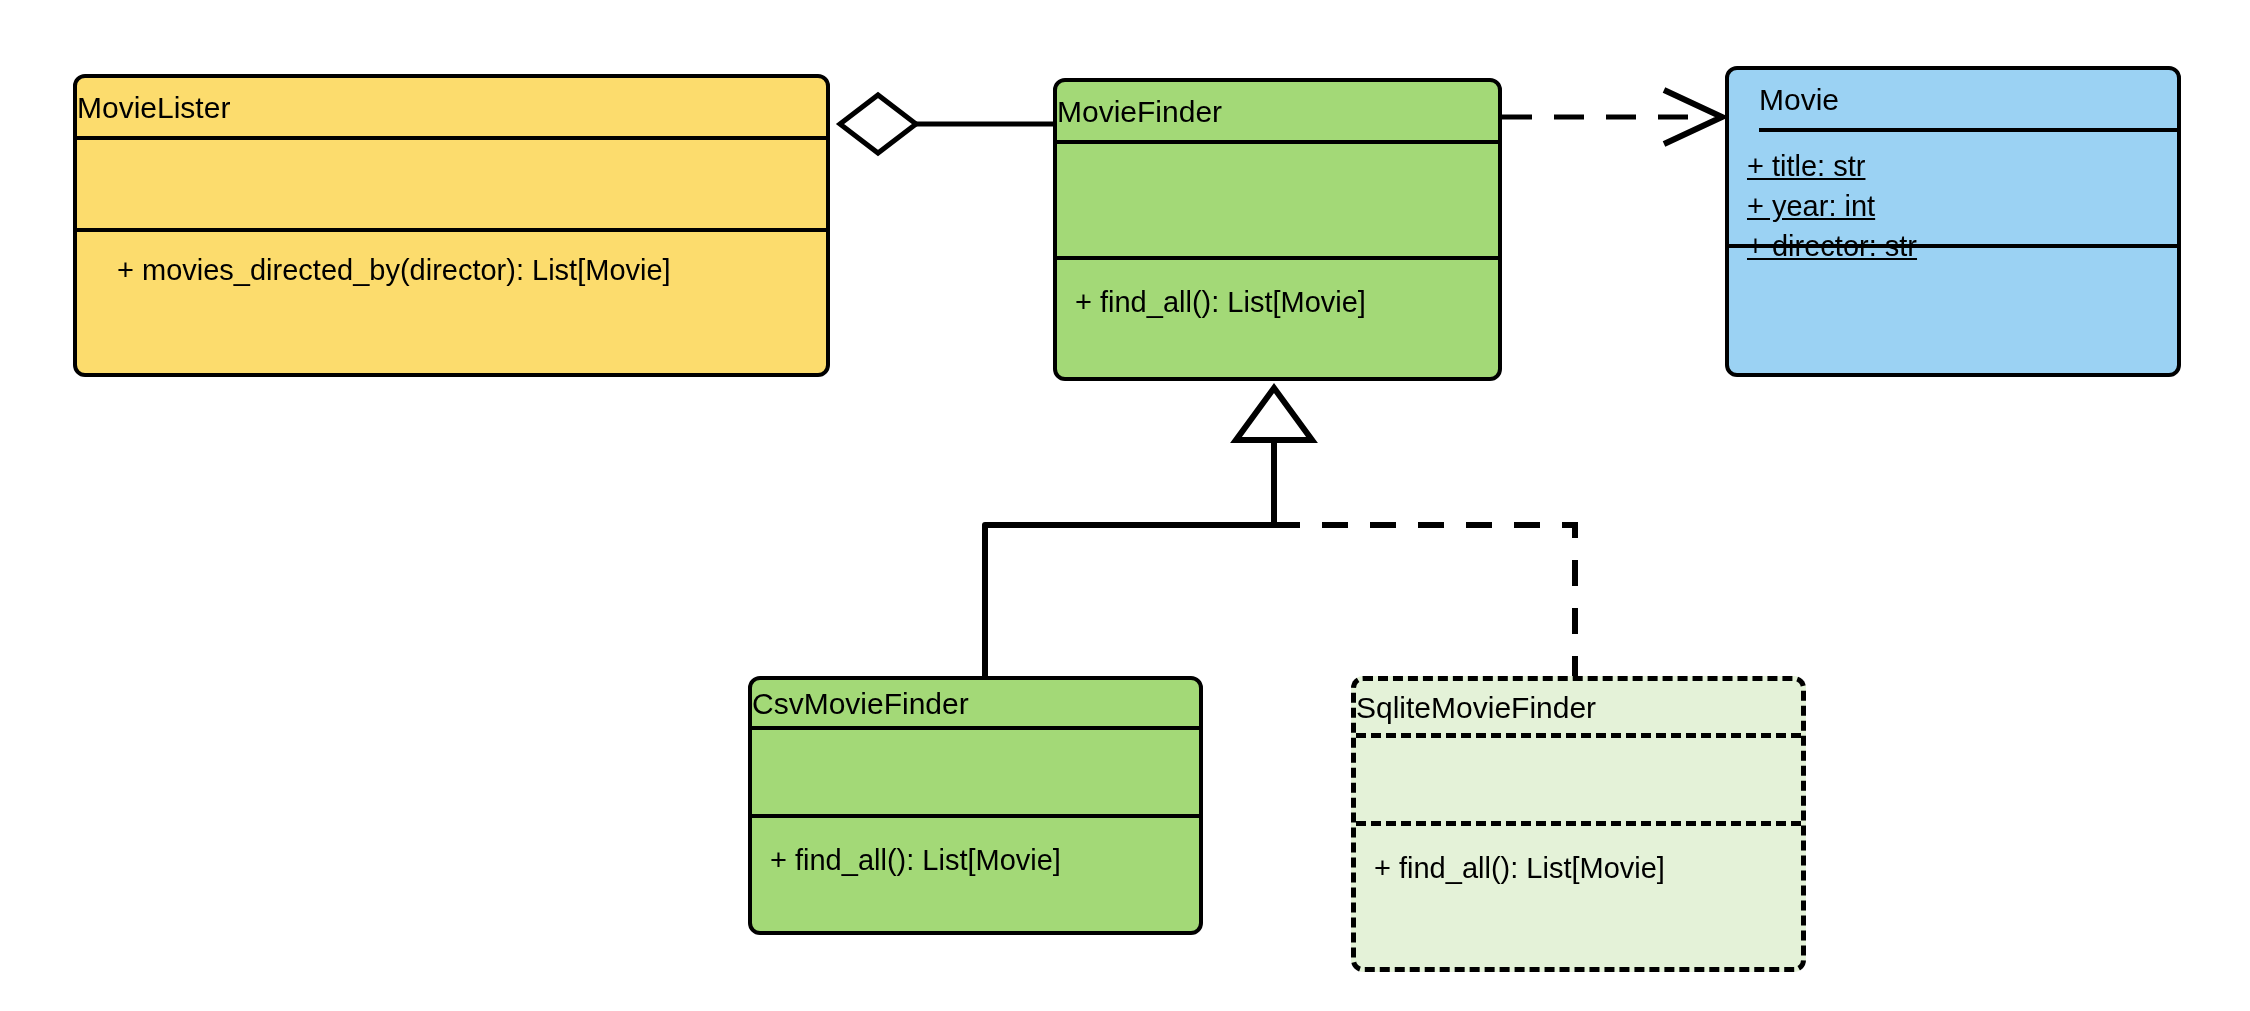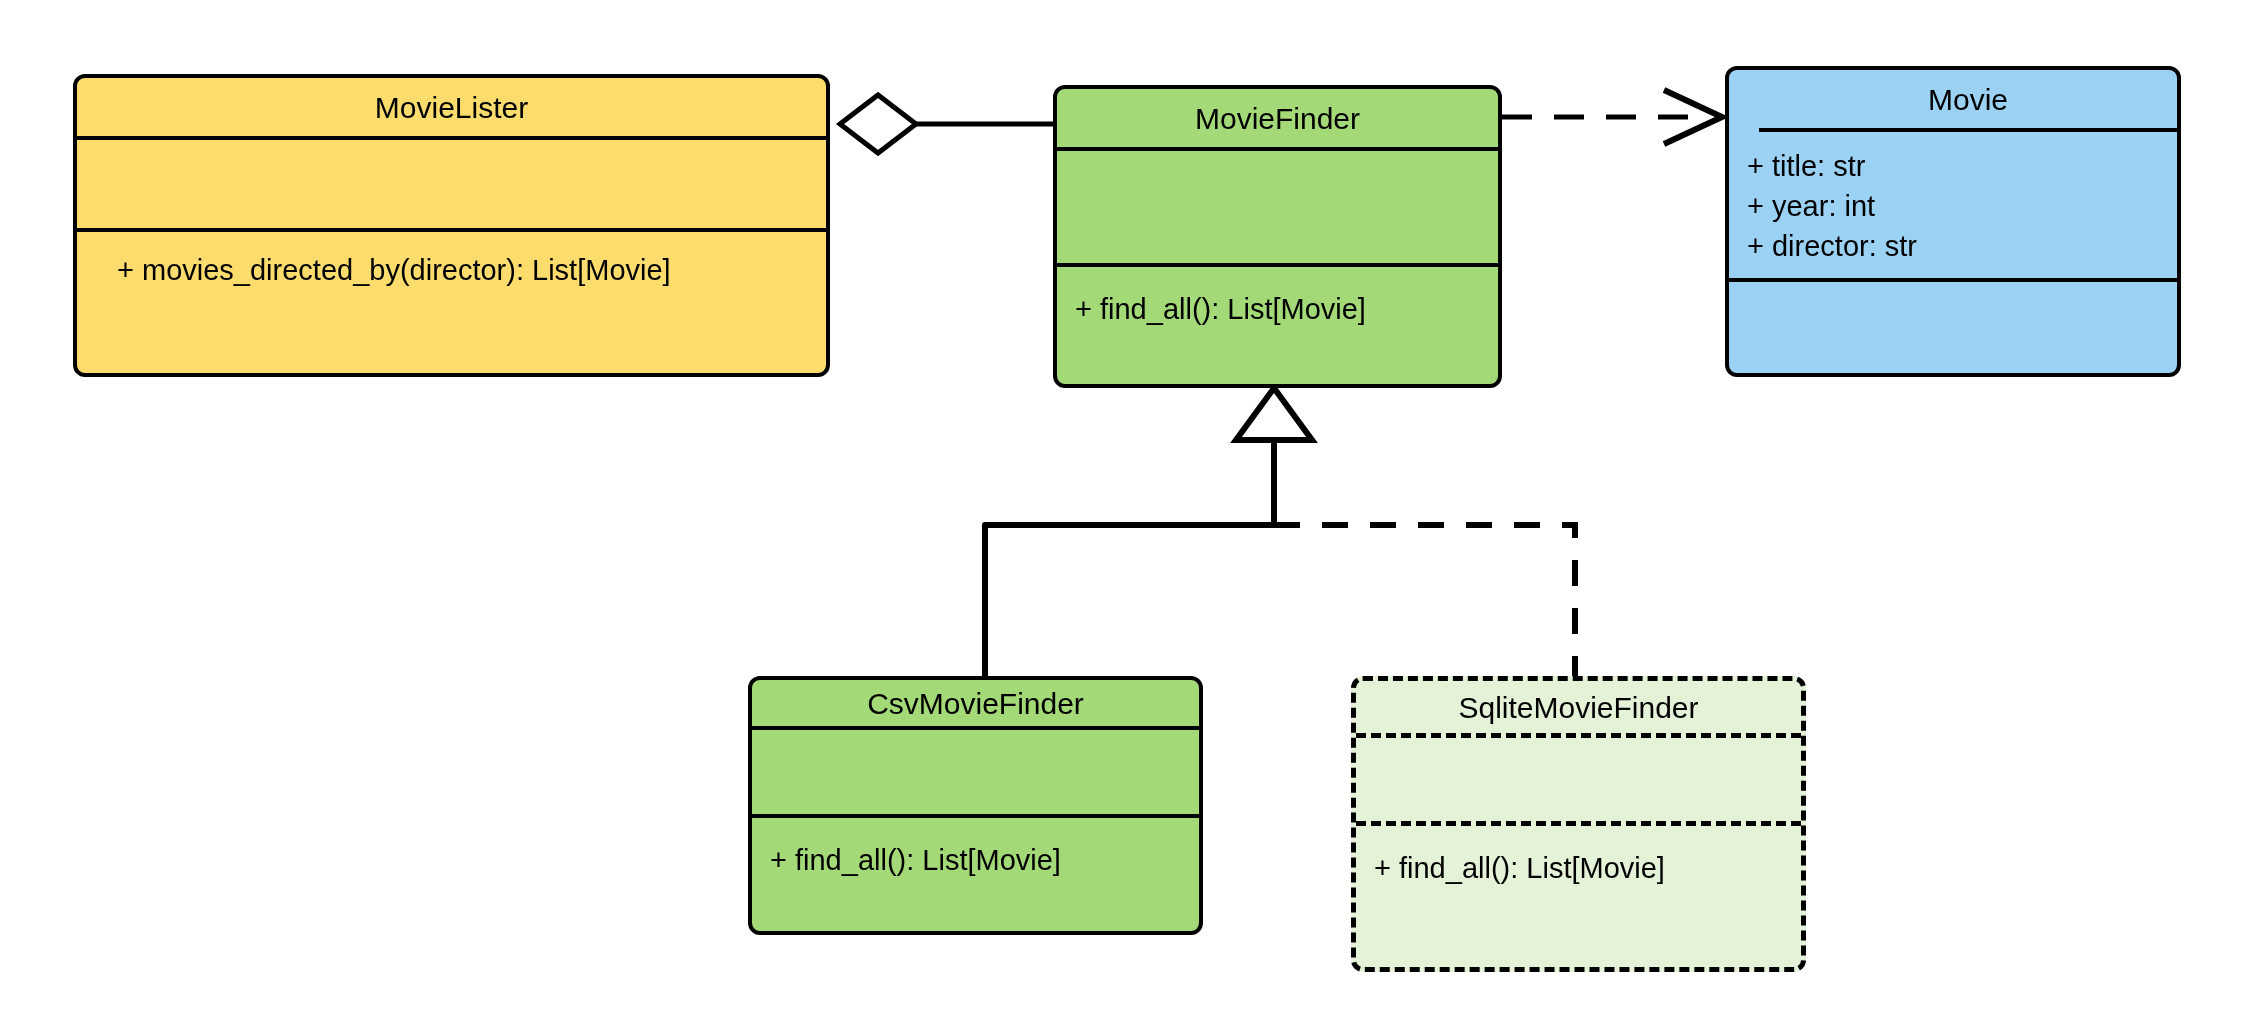--- a/index.html
+++ b/index.html
@@ -36,21 +36,20 @@
     border-style: dashed;
     border-width: 5px;
   }
   .compartment {
     box-sizing: border-box;
     position: relative;
   }
   .c-title {
     display: flex;
     align-items: center;
-    justify-content: center;
     border-bottom: 4px solid #000000;
   }
   .c-attrs {
     border-bottom: 4px solid #000000;
     padding: 10px 18px;
   }
   .c-methods {
     padding: 10px 18px;
   }
   .dashed .c-title,
@@ -110,35 +109,35 @@
   <div class="uml-class" style="left:73px; top:74px; width:757px; height:303px; background:#FCDC6D;">
     <div class="compartment c-title" style="height:62px;">
       <div class="class-name">MovieLister</div>
     </div>
     <div class="compartment c-attrs" style="height:92px;"></div>
     <div class="compartment c-methods" style="height:141px; padding-top:18px;padding-left:40px;">
       <div class="member">+ movies_directed_by(director): List[Movie]</div>
     </div>
   </div>
 
-  <div class="uml-class" style="left:1053px; top:85px; width:449px; height:303px; background:#A3D977;">
+  <div class="uml-class" style="left:1053px; top:78px; width:449px; height:303px; background:#A3D977;">
     <div class="compartment c-title" style="height:62px;">
       <div class="class-name">MovieFinder</div>
     </div>
     <div class="compartment c-attrs" style="height:116px;"></div>
     <div class="compartment c-methods" style="height:117px; padding-top:22px;">
       <div class="member">+ find_all(): List[Movie]</div>
     </div>
   </div>
 
   <div class="uml-class" style="left:1725px; top:66px; width:456px; height:311px; background:#9BD2F3;">
     <div class="compartment c-title" style="height:62px;margin-left:30px;">
       <div class="class-name">Movie</div>
     </div>
-    <div class="compartment c-attrs" style="height:150px; padding-top:14px;">
+    <div class="compartment c-attrs" style="height:116px; padding-top:14px;text-decoration:underline;">
       <div class="member">+ title: str</div>
       <div class="member">+ year: int</div>
       <div class="member">+ director: str</div>
     </div>
     <div class="compartment c-methods" style="height:91px;"></div>
   </div>
 
   <div class="uml-class" style="left:748px; top:676px; width:455px; height:259px; background:#A3D977;">
     <div class="compartment c-title" style="height:50px;">
       <div class="class-name">CsvMovieFinder</div>

